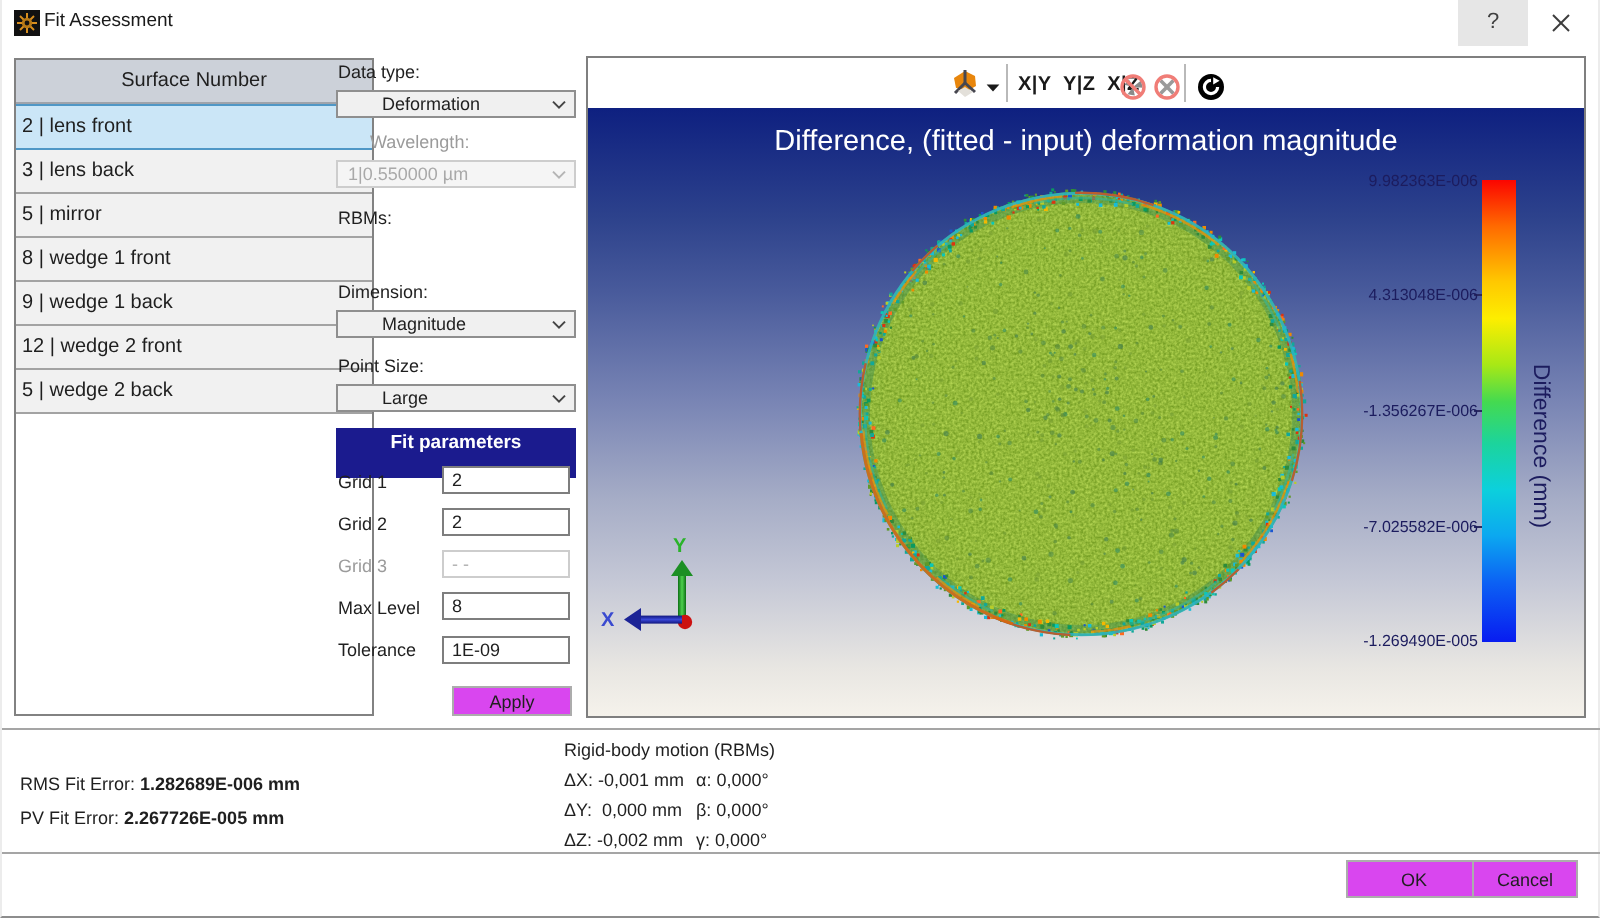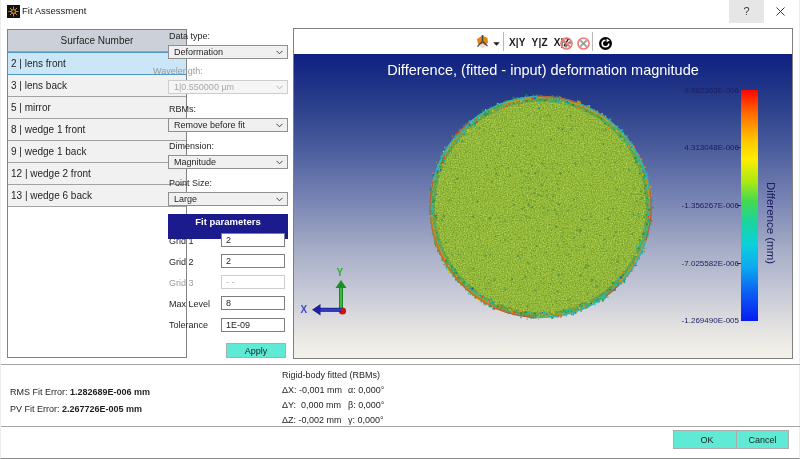--- a/index.html
+++ b/index.html
@@ -2,26 +2,26 @@
 <html><head>
 <meta charset="utf-8">
 <style>
 * { margin:0; padding:0; box-sizing:border-box; }
 html,body { width:800px; height:459px; background:#fff; font-family:"Liberation Sans", sans-serif; overflow:hidden; }
 .abs { position:absolute; }
 #dlg { position:relative; width:800px; height:459px; background:#fff;
   border-left:1px solid #ececec; border-right:1px solid #ececec; border-bottom:1px solid #8d8d8d; }
 .lbl { font-size:9px; color:#1f1f1f; }
 .glbl { font-size:9px; color:#9b9b9b; }
-.dd { background:#f0f0f0; border:1px solid #8f8f8f; height:14px; font-size:9px; color:#1f1f1f; line-height:12px; padding-left:5px; }
+.dd { background:#f0f0f0; border:1px solid #8f8f8f; height:14px; font-size:9px; color:#1f1f1f; line-height:12px; padding-left:22px; }
 .ddg { background:#f5f5f5; border:1px solid #cdcdcd; height:14px; font-size:9px; color:#a9a9a9; line-height:12px; padding-left:5px; }
 .chev { position:absolute; right:4px; top:4px; }
 .inp { background:#fff; border:1px solid #7e7e7e; height:14px; font-size:9px; color:#1f1f1f; line-height:12px; padding-left:4px; }
 .inpg { background:#fff; border:1px solid #cdcdcd; height:14px; font-size:9px; color:#b0b0b0; line-height:12px; padding-left:4px; }
-.btn { background:#5eead4; border:1px solid #acacac; font-size:9px; color:#1f1f1f; text-align:center; }
+.btn { background:#d946ef; border:1px solid #acacac; font-size:9px; color:#1f1f1f; text-align:center; }
 .row { height:22px; background:#f1f1f1; border-bottom:1px solid #a3a3a3; font-size:10px; color:#1f1f1f; line-height:21px; padding-left:3px; }
 .b { font-weight:bold; }
 </style>
 </head>
 <body>
 <div id="dlg">
 
   <svg class="abs" style="left:6px; top:5px;" width="13" height="13">
     <rect width="13" height="13" fill="#111"></rect>
     <g stroke="#d98f1e" stroke-width="1">
@@ -43,41 +43,36 @@
   </svg>
 
   <div class="abs" style="left:6px; top:29px; width:180px; height:329px; border:1px solid #828282; background:#fff;">
     <div style="height:22px; background:#ccd1d9; border-bottom:1px solid #9ea3ab; text-align:center; font-size:10px; color:#1f1f1f; line-height:22px;">Surface Number</div>
     <div class="row" style="background:#cbe6f7; border-top:1px solid #4f97c6; border-bottom:1px solid #4f97c6; height:23px; line-height:22px;">2 | lens front</div>
     <div class="row">3 | lens back</div>
     <div class="row">5 | mirror</div>
     <div class="row">8 | wedge 1 front</div>
     <div class="row">9 | wedge 1 back</div>
     <div class="row">12 | wedge 2 front</div>
-    <div class="row">13 | wedge 6 back</div>
+    <div class="row">5 | wedge 2 back</div>
   </div>
 
   <div class="abs lbl" style="left:168px; top:31px;">Data type:</div>
   <div class="abs dd" style="left:167px; top:45px; width:120px;">Deformation
     <svg class="chev" width="7" height="5">
         <path d="M0.5 0.8 L3.5 3.8 L6.5 0.8" stroke="#444" stroke-width="1" fill="none"></path>
       </svg>
   </div>
-  <div class="abs glbl" style="left:152px; top:66px;">Wavelength:</div>
+  <div class="abs glbl" style="left:184px; top:66px;">Wavelength:</div>
   <div class="abs ddg" style="left:167px; top:80px; width:120px;">1|0.550000 µm
     <svg class="chev" width="7" height="5">
         <path d="M0.5 0.8 L3.5 3.8 L6.5 0.8" stroke="#b5b5b5" stroke-width="1" fill="none"></path>
       </svg>
   </div>
   <div class="abs lbl" style="left:168px; top:104px;">RBMs:</div>
-  <div class="abs dd" style="left:167px; top:118px; width:120px;">Remove before fit
-    <svg class="chev" width="7" height="5">
-        <path d="M0.5 0.8 L3.5 3.8 L6.5 0.8" stroke="#444" stroke-width="1" fill="none"></path>
-      </svg>
-  </div>
   <div class="abs lbl" style="left:168px; top:141px;">Dimension:</div>
   <div class="abs dd" style="left:167px; top:155px; width:120px;">Magnitude
     <svg class="chev" width="7" height="5">
         <path d="M0.5 0.8 L3.5 3.8 L6.5 0.8" stroke="#444" stroke-width="1" fill="none"></path>
       </svg>
   </div>
   <div class="abs lbl" style="left:168px; top:178px;">Point Size:</div>
   <div class="abs dd" style="left:167px; top:192px; width:120px;">Large
     <svg class="chev" width="7" height="5">
         <path d="M0.5 0.8 L3.5 3.8 L6.5 0.8" stroke="#444" stroke-width="1" fill="none"></path>
@@ -1498,21 +1493,21 @@
         <rect x="25" y="253.8" width="22" height="4" fill="url(#xg)"></rect>
         <path d="M26.5 250 L18 255.8 L26.5 261.5 Z" fill="#1c2396"></path>
         <text x="6.5" y="259" fill="#3a4ad0" font-size="10" font-weight="bold">X</text>
       </g>
     </svg>
   </div>
 
   <div class="abs" style="left:0; top:364px; width:800px; height:1px; background:#a5a5a5;"></div>
   <div class="abs lbl" style="left:9px; top:387px;">RMS Fit Error: <span class="b">1.282689E-006 mm</span></div>
   <div class="abs lbl" style="left:9px; top:404px;">PV Fit Error: <span class="b">2.267726E-005 mm</span></div>
-  <div class="abs lbl" style="left:281px; top:370px;">Rigid-body fitted (RBMs)</div>
+  <div class="abs lbl" style="left:281px; top:370px;">Rigid-body motion (RBMs)</div>
   <div class="abs lbl" style="left:281px; top:385px;">ΔX: -0,001 mm</div>
   <div class="abs lbl" style="left:281px; top:400px;">ΔY:&nbsp; 0,000 mm</div>
   <div class="abs lbl" style="left:281px; top:415px;">ΔZ: -0,002 mm</div>
   <div class="abs lbl" style="left:347px; top:385px;">α: 0,000°</div>
   <div class="abs lbl" style="left:347px; top:400px;">β: 0,000°</div>
   <div class="abs lbl" style="left:347px; top:415px;">γ: 0,000°</div>
   <div class="abs" style="left:0; top:426px; width:800px; height:1px; background:#a5a5a5;"></div>
   <div class="abs btn" style="left:672px; top:430px; width:68px; height:19px; line-height:18px;">OK</div>
   <div class="abs btn" style="left:735px; top:430px; width:53px; height:19px; line-height:18px;">Cancel</div>
 

